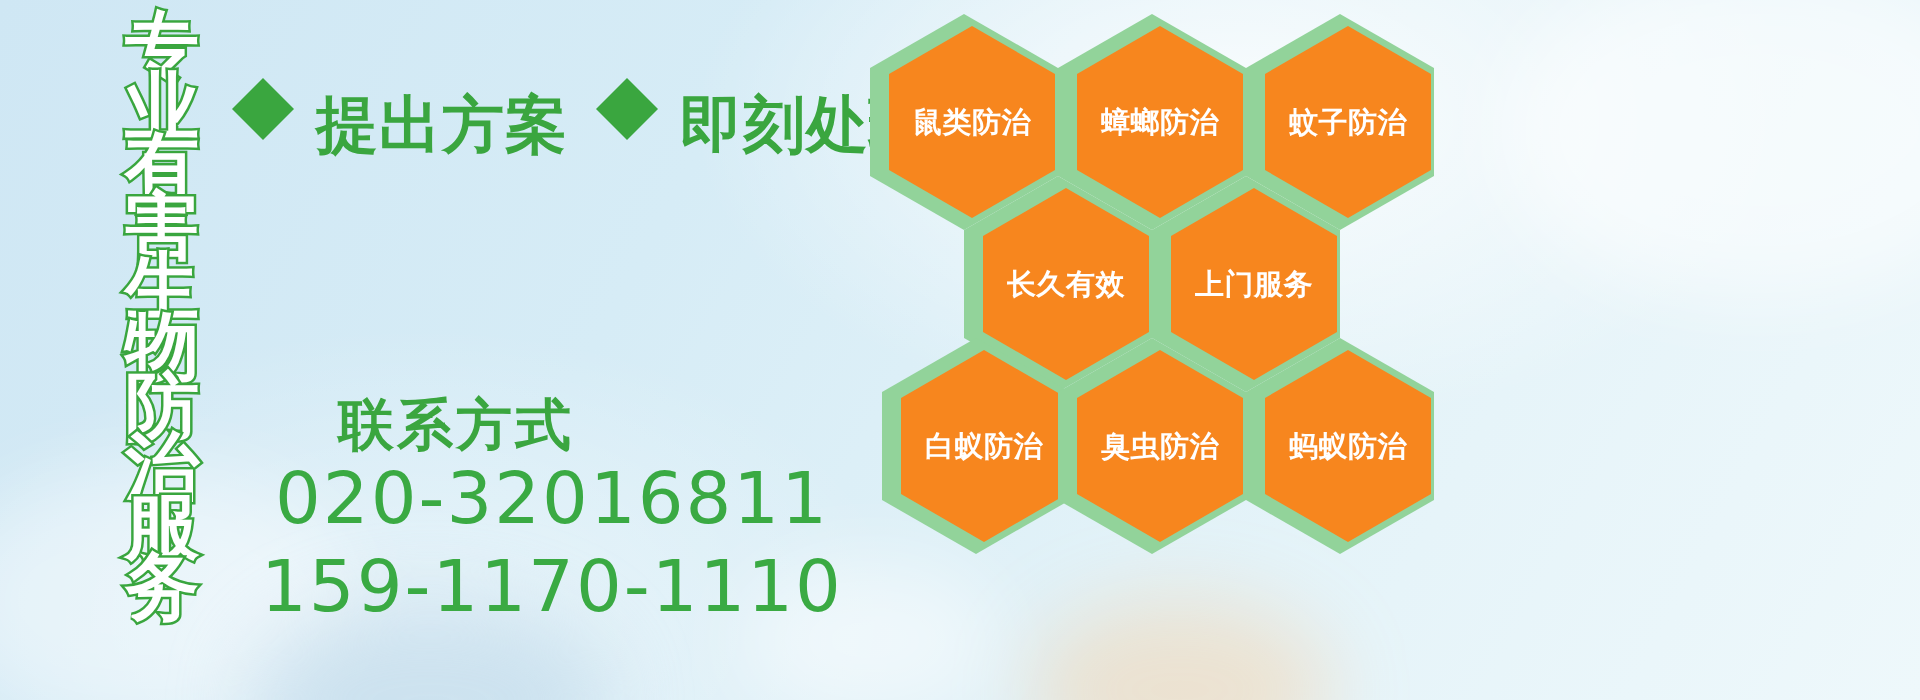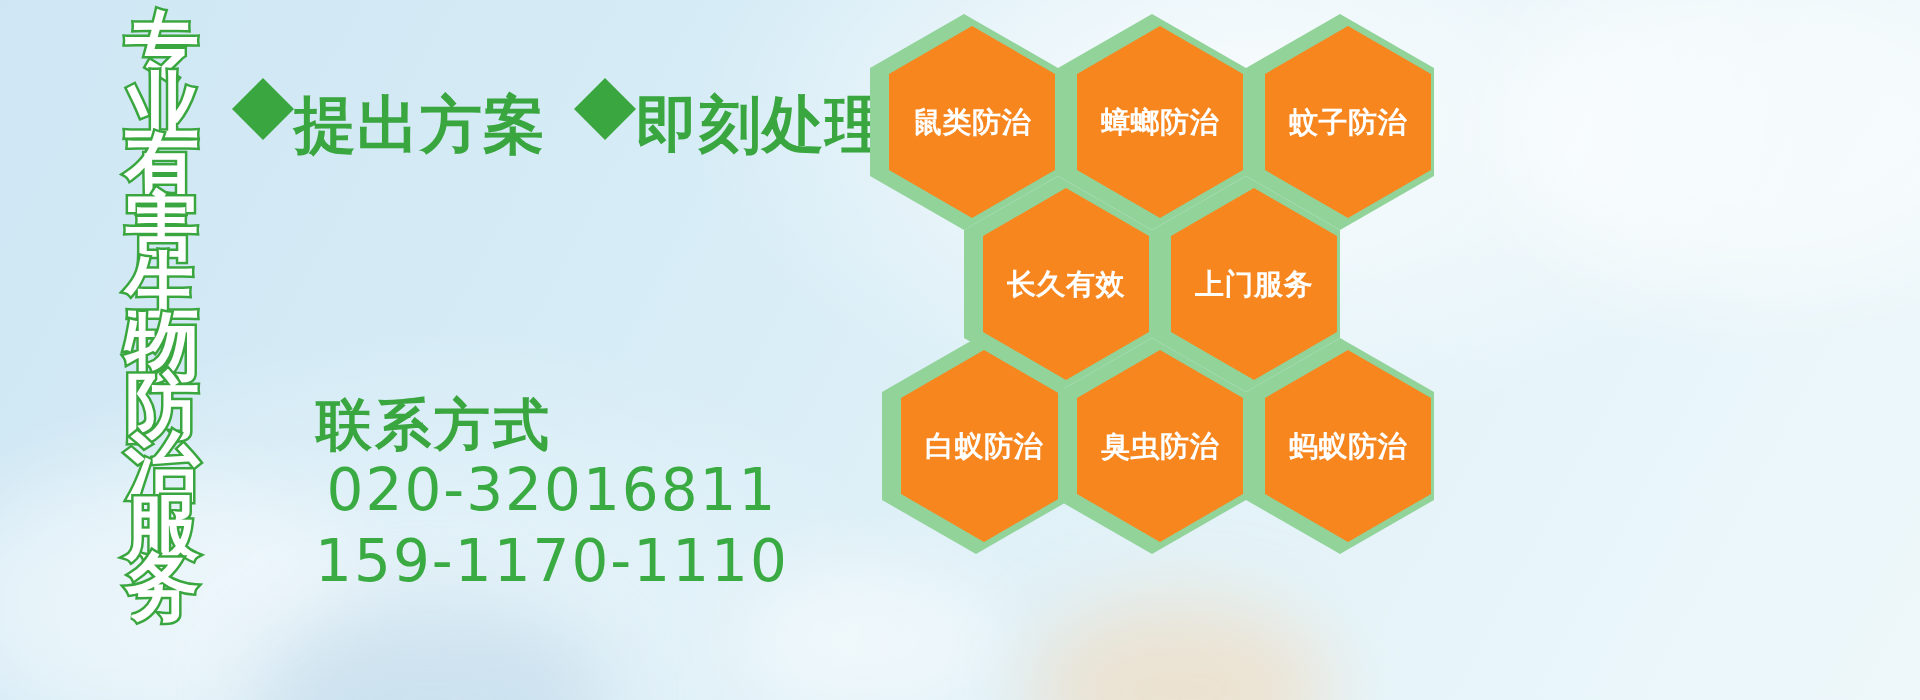--- a/index.html
+++ b/index.html
@@ -47,21 +47,21 @@
     font-family: "DejaVu Sans", "Liberation Sans", sans-serif;
   }
 
   
   #features {
     position: absolute;
     left: 232px; top: 78px;
     width: 630px;
   }
   .feature-row { display: flex; align-items: center; gap: 28px; margin-bottom: 14px; }
-  .feature-item { display: flex; align-items: center; gap: 0; text-align: center; }
+  .feature-item { display: flex; align-items: center; gap: 22px; text-align: center; }
   .diamond {
     width: 0; height: 0;
     font-size: 0;
     border: 31px solid transparent;
     border-top-color: #3aa63f;
     position: relative;
     margin-top: 31px;
   }
   .diamond::before {
     content: "";
@@ -83,26 +83,26 @@
     position: absolute;
     left: 232px; top: 396px;
     width: 640px;
     text-align: center;
   }
   #contact-heading {
     font-size: 56px;
     font-weight: 700;
     color: #3aa63f;
     letter-spacing: 3px;
-    margin-left: 84px;
+    margin-left: 106px;
     text-align: left;
     line-height: 1.05;
   }
   .phone {
-    font-size: 58px;
+    font-size: 72px;
     font-weight: 400;
     color: #3aaa43;
     letter-spacing: 2px;
     line-height: 1.22;
     font-family: "DejaVu Sans", "Liberation Sans", sans-serif;
   }
 
   
   #honeycomb {
     position: absolute;

